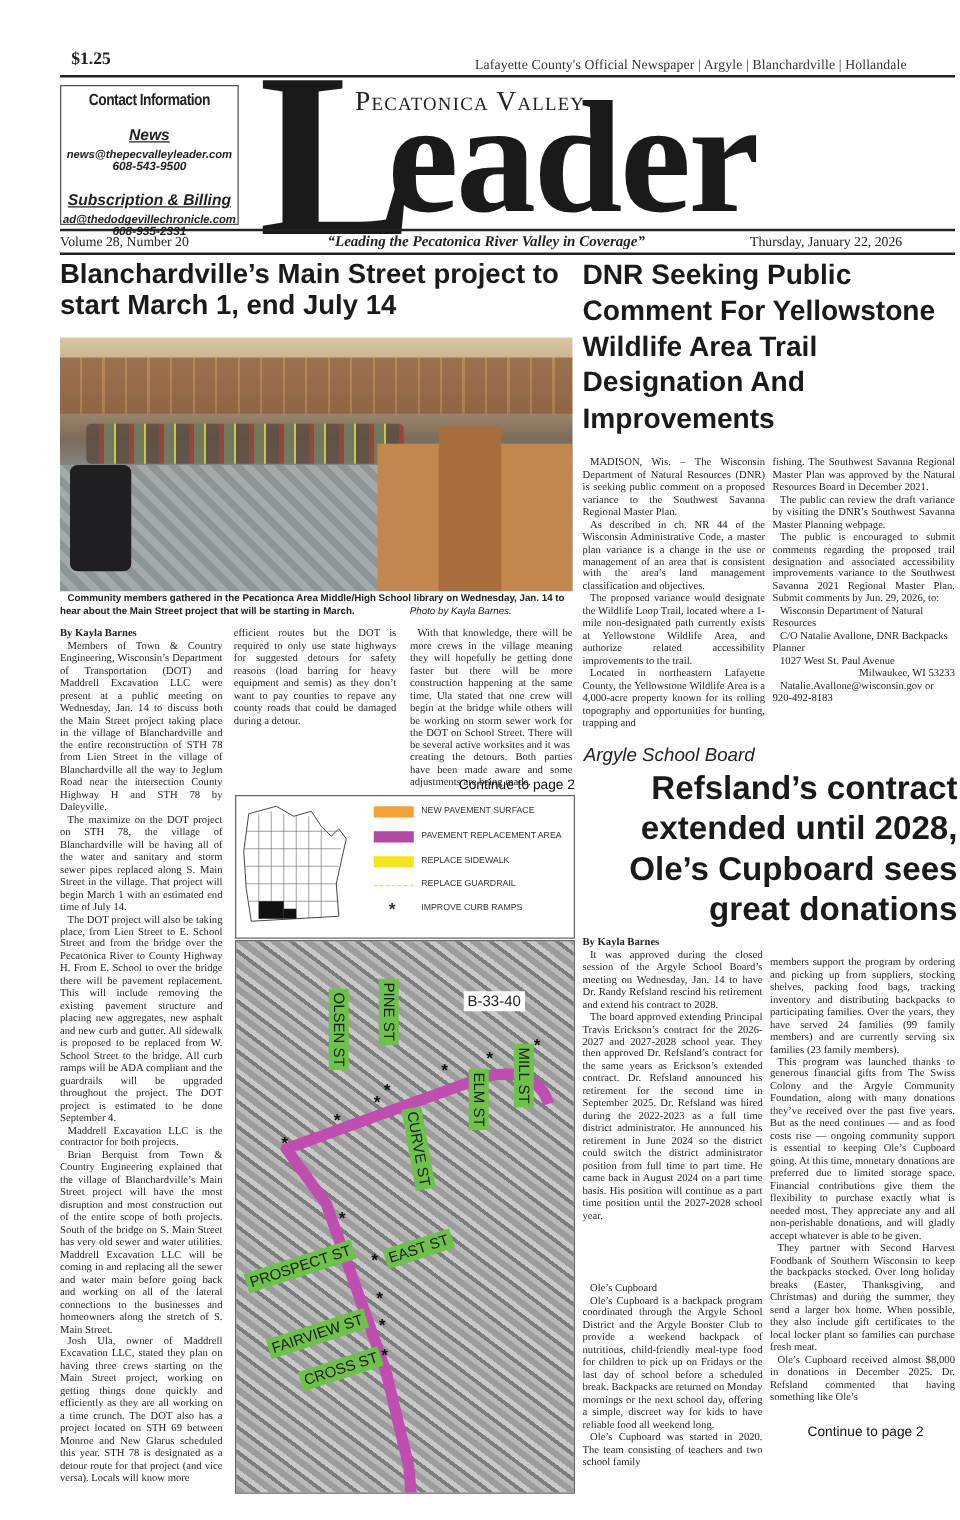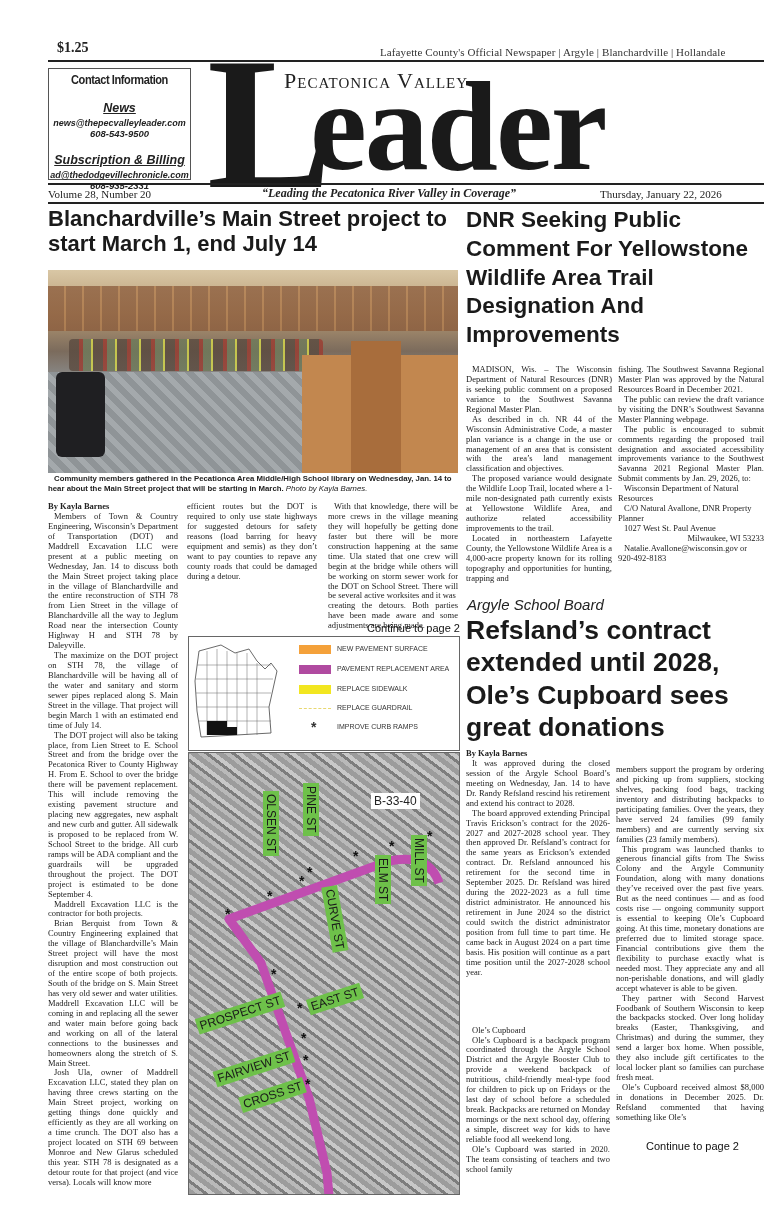--- a/index.html
+++ b/index.html
@@ -26,42 +26,42 @@
   .hed1 { left: 48px; top: 206px; width: 410px; font-size: 22px; }
   .hed2 { left: 466px; top: 206px; width: 300px; font-size: 22.5px; line-height: 1.28; }
   .photo { left: 48px; top: 270px; width: 410px; height: 203px; background: linear-gradient(180deg,#d9c7a5 0%,#b59873 22%,#7b6b5c 40%,#8c8f91 55%,#9a9fa2 100%); overflow: hidden; }
   .photo .shelf { position: absolute; left: 0; top: 8%; width: 100%; height: 22%; background: repeating-linear-gradient(90deg,#8a5a3a 0 16px,#b07a4b 16px 18px); opacity: .75; }
   .photo .floor { position: absolute; left: 0; top: 50%; width: 100%; height: 50%; background: repeating-linear-gradient(45deg,#8f9497 0 6px,#a4a9ac 6px 12px); }
   .photo .desk { position: absolute; right: 0; bottom: 0; width: 38%; height: 58%; background: #c2874f; }
   .photo .desk2 { position: absolute; right: 14%; bottom: 0; width: 12%; height: 65%; background: #a86d3c; }
   .photo .coat { position: absolute; left: 2%; bottom: 8%; width: 12%; height: 42%; background: #1f1f22; border-radius: 6px; }
   .photo .people { position: absolute; left: 5%; top: 34%; width: 62%; height: 16%; background: repeating-linear-gradient(90deg,#5a4a3f 0 10px,#9b3b30 10px 14px,#6e7a5a 14px 22px,#d6d94a 22px 24px); opacity: .8; border-radius: 4px; }
   .caption { left: 48px; top: 474px; width: 412px; font-family: "Liberation Sans", sans-serif; font-weight: bold; font-size: 7.8px; line-height: 1.3; text-indent: 6px; }
-  .caption i { font-weight: normal; }
+  .caption i { font-weight: normal; margin-left: 42px; }
 
   .col { font-size: 8.5px; line-height: 1.17; text-align: justify; }
   .col p { text-indent: 6px; }
   .col .by { font-weight: bold; text-indent: 0; }
   .col .sh { font-weight: normal; text-indent: 6px; margin-top: 48px; }
   .c1 { left: 48px; top: 502px; width: 130px; }
   .c2 { left: 187px; top: 502px; width: 130px; }
   .c3 { left: 328px; top: 502px; width: 130px; }
   .cont { font-family: "Liberation Sans", sans-serif; font-size: 11px; color: #111; }
   .cont1 { left: 367px; top: 622px; }
   .legend-box { left: 188px; top: 636px; width: 272px; height: 115px; border: 1px solid #666; }
   .leg-item { position: absolute; font-family: "Liberation Sans", sans-serif; font-size: 7px; color: #333; }
   .sw { position: absolute; width: 32px; height: 9px; }
   .aerial { left: 188px; top: 752px; width: 272px; height: 443px; border: 1px solid #666; background: repeating-linear-gradient(37deg,#9c9c9c 0 5px,#b9b9b9 5px 9px,#7d7d7d 9px 12px,#c8c8c8 12px 16px); overflow: hidden; }
   .lbl { position: absolute; background: #6ec14a; color: #1a1a1a; font-family: "Liberation Sans", sans-serif; font-size: 12px; padding: 1px 3px; white-space: nowrap; }
   .b33 { position: absolute; background: #fff; font-family: "Liberation Sans", sans-serif; font-size: 12px; padding: 1px 3px; color: #222; }
 
   .d1 { left: 466px; top: 365px; width: 146px; }
   .d2 { left: 618px; top: 365px; width: 146px; }
   .kicker { left: 467px; top: 596px; font-family: "Liberation Sans", sans-serif; font-style: italic; font-size: 15px; color: #222; }
-  .hed3 { left: 466px; top: 614px; width: 300px; font-size: 26.5px; line-height: 1.22; }
+  .hed3 { left: 466px; top: 614px; width: 300px; font-size: 26.5px; line-height: 1.22; text-align: right; }
   .a1 { left: 466px; top: 749px; width: 144px; }
   .a2 { left: 616px; top: 749px; width: 148px; margin-top: 16px; }
   .cont2 { left: 646px; top: 1140px; }
 </style>
 </head>
 <body>
 
 <div class="abs price">$1.25</div>
 <div class="abs tagline-top">Lafayette County's Official Newspaper | Argyle | Blanchardville | Hollandale</div>
 <div class="abs rule-top"></div>
@@ -170,23 +170,23 @@
 <h1 class="abs hed hed2">DNR Seeking Public Comment For Yellowstone Wildlife Area Trail Designation And Improvements</h1>
 <div class="abs col d1">
   <p>MADISON, Wis. – The Wisconsin Department of Natural Resources (DNR) is seeking public comment on a proposed variance to the Southwest Savanna Regional Master Plan.</p>
   <p>As described in ch. NR 44 of the Wisconsin Administrative Code, a master plan variance is a change in the use or management of an area that is consistent with the area’s land management classification and objectives.</p>
   <p>The proposed variance would designate the Wildlife Loop Trail, located where a 1-mile non-designated path currently exists at Yellowstone Wildlife Area, and authorize related accessibility improvements to the trail.</p>
   <p>Located in northeastern Lafayette County, the Yellowstone Wildlife Area is a 4,000-acre property known for its rolling topography and opportunities for hunting, trapping and</p>
 </div>
 <div class="abs col d2">
   <p style="text-indent:0">fishing. The Southwest Savanna Regional Master Plan was approved by the Natural Resources Board in December 2021.</p>
   <p>The public can review the draft variance by visiting the DNR’s Southwest Savanna Master Planning webpage.</p>
-  <p>The public is encouraged to submit comments regarding the proposed trail designation and associated accessibility improvements variance to the Southwest Savanna 2021 Regional Master Plan. Submit comments by Jan. 29, 2026, to:</p>
+  <p>The public is encouraged to submit comments regarding the proposed trail designation and associated accessibility improvements variance to the Southwest Savanna 2021 Regional Master Plan. Submit comments by Jun. 29, 2026, to:</p>
   <p style="text-align:left">Wisconsin Department of Natural Resources</p>
-  <p style="text-align:left">C/O Natural Avallone, DNR Property Planner</p>
+  <p style="text-align:left">C/O Natalie Avallone, DNR Backpacks Planner</p>
   <p style="text-align:left">1027 West St. Paul Avenue</p>
   <p style="text-align:right">Milwaukee, WI 53233</p>
   <p style="text-align:left">Natalie.Avallone@wisconsin.gov or 920-492-8183</p>
 </div>
 
 <div class="abs kicker">Argyle School Board</div>
 <h1 class="abs hed hed3">Refsland’s contract extended until 2028, Ole’s Cupboard sees great donations</h1>
 <div class="abs col a1">
   <p class="by">By Kayla Barnes</p>
   <p>It was approved during the closed session of the Argyle School Board’s meeting on Wednesday, Jan. 14 to have Dr. Randy Refsland rescind his retirement and extend his contract to 2028.</p>

